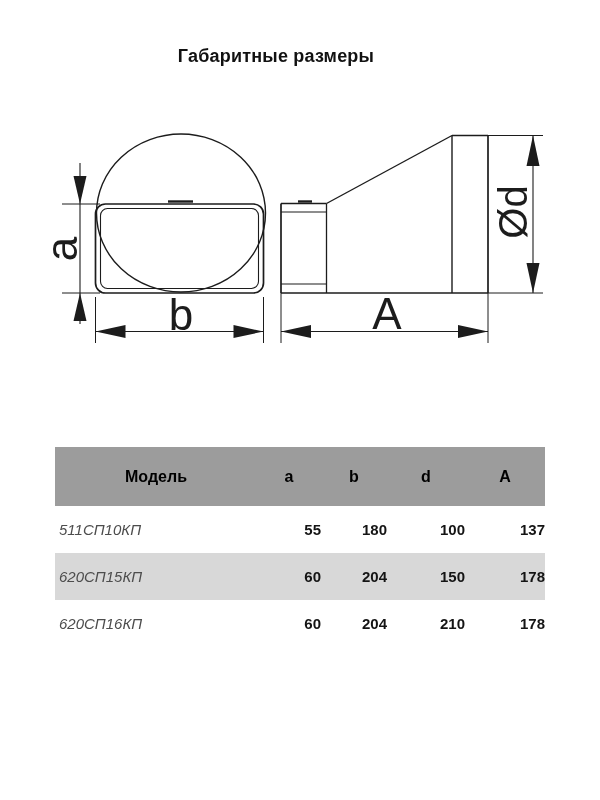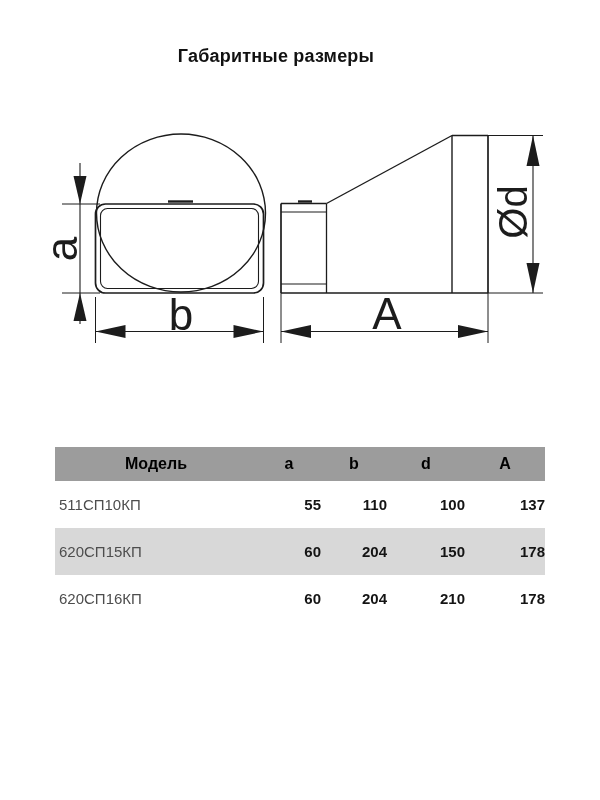--- a/index.html
+++ b/index.html
@@ -44,35 +44,36 @@
     width:490px;
     border-collapse:collapse;
     table-layout:fixed;
     font-size:15px;
   }
   .spec-table col.c-model{width:202px;}
   .spec-table col.c-a{width:64px;}
   .spec-table col.c-b{width:66px;}
   .spec-table col.c-d{width:78px;}
   .spec-table col.c-A{width:80px;}
-  .spec-table thead tr{height:34px;background:var(--header-bg);}
+  .spec-table thead tr{height:59px;background:var(--header-bg);}
   .spec-table th{
     font-weight:bold;
     color:#000;
     text-align:center;
     font-size:16px;
   }
   .spec-table tbody tr{height:47px;background:#fff;}
   .spec-table tbody tr:nth-child(even){background:var(--row-alt-bg);}
   .spec-table td{vertical-align:middle;}
   .spec-table td.model{
     text-align:left;
     padding-left:4px;
     color:var(--model-text);
     font-weight:400;
+    font-style:italic;
   }
   .spec-table td.val{
     text-align:right;
     font-weight:bold;
     color:var(--value-text);
   }
 </style>
 </head>
 <body>
 
@@ -152,21 +153,21 @@
       <th>a</th>
       <th>b</th>
       <th>d</th>
       <th>A</th>
     </tr>
   </thead>
   <tbody>
     <tr>
       <td class="model">511СП10КП</td>
       <td class="val">55</td>
-      <td class="val">110</td>
+      <td class="val">180</td>
       <td class="val">100</td>
       <td class="val">137</td>
     </tr>
     <tr>
       <td class="model">620СП15КП</td>
       <td class="val">60</td>
       <td class="val">204</td>
       <td class="val">150</td>
       <td class="val">178</td>
     </tr>

